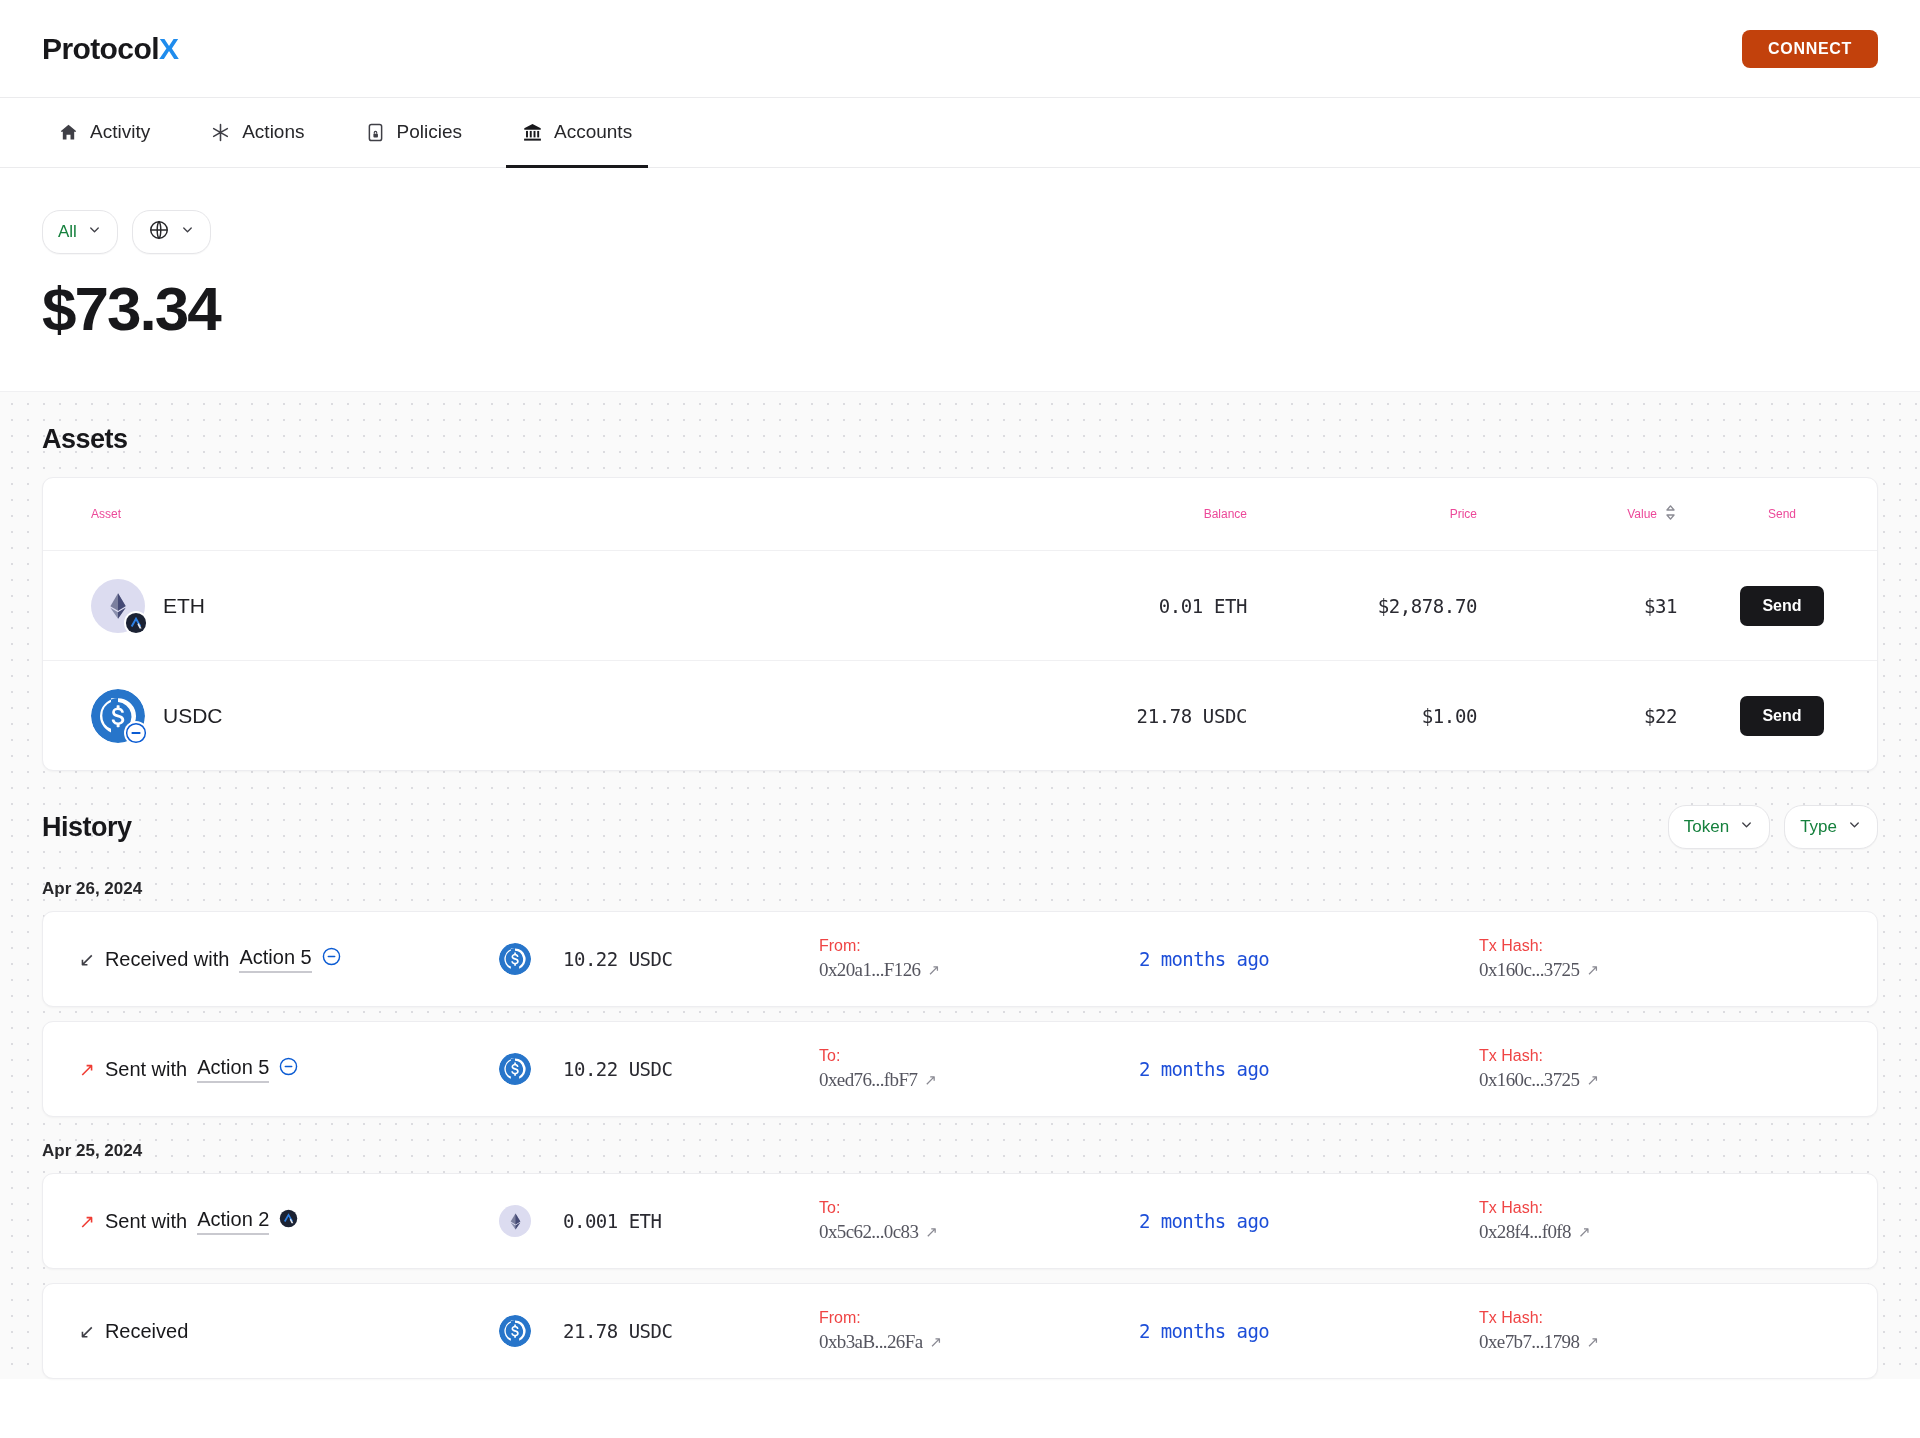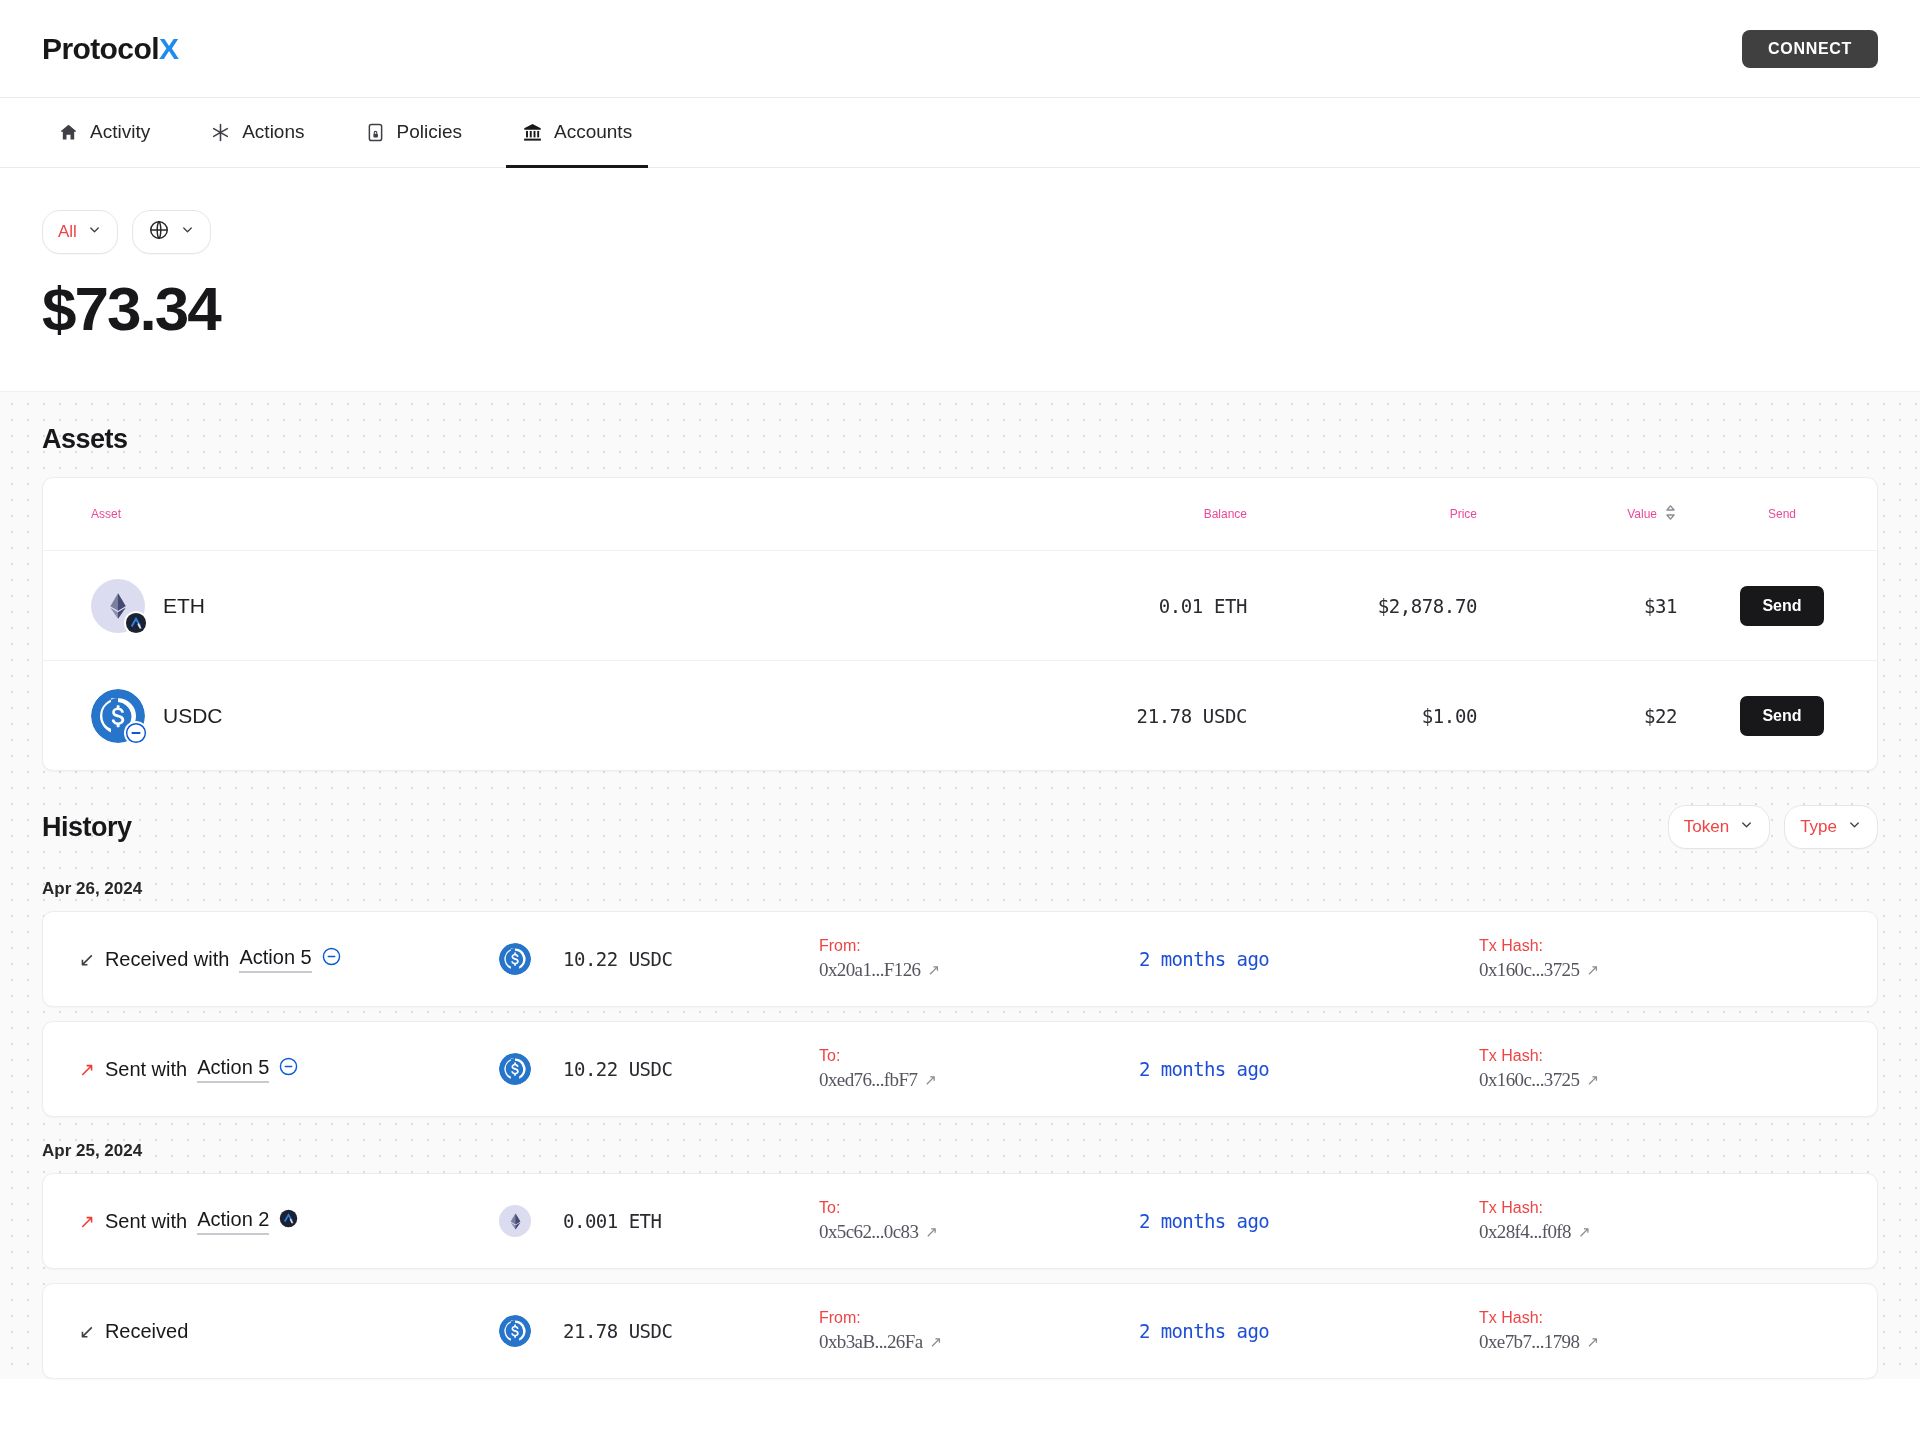--- a/index.html
+++ b/index.html
@@ -25,21 +25,21 @@
   }
   .logo {
     font-size: 30px;
     font-weight: 700;
     letter-spacing: -0.6px;
     line-height: 1;
     white-space: nowrap;
   }
   .logo .logo-x { color: #1f8ced; }
   .connect-btn {
-    background: #404040;
+    background: #c2410c;
     color: #ffffff;
     border: none;
     border-radius: 8px;
     font-family: "Liberation Sans", sans-serif;
     font-size: 16px;
     font-weight: 600;
     letter-spacing: 0.7px;
     padding: 10px 26px;
     cursor: pointer;
   }
@@ -80,21 +80,21 @@
     height: 44px;
     min-width: 60px;
     display: inline-flex;
     align-items: center;
     gap: 10px;
     padding: 0 15px;
     background: #ffffff;
     border: 1px solid #e6e6e9;
     border-radius: 18px;
     font-size: 17px;
-    color: #ef4444;
+    color: #15803d;
     cursor: pointer;
     box-shadow: 0 1px 1px rgba(16,16,20,0.03);
   }
   .total-balance {
     font-size: 62px;
     font-weight: 700;
     letter-spacing: -2px;
     line-height: 1.05;
   }
 

